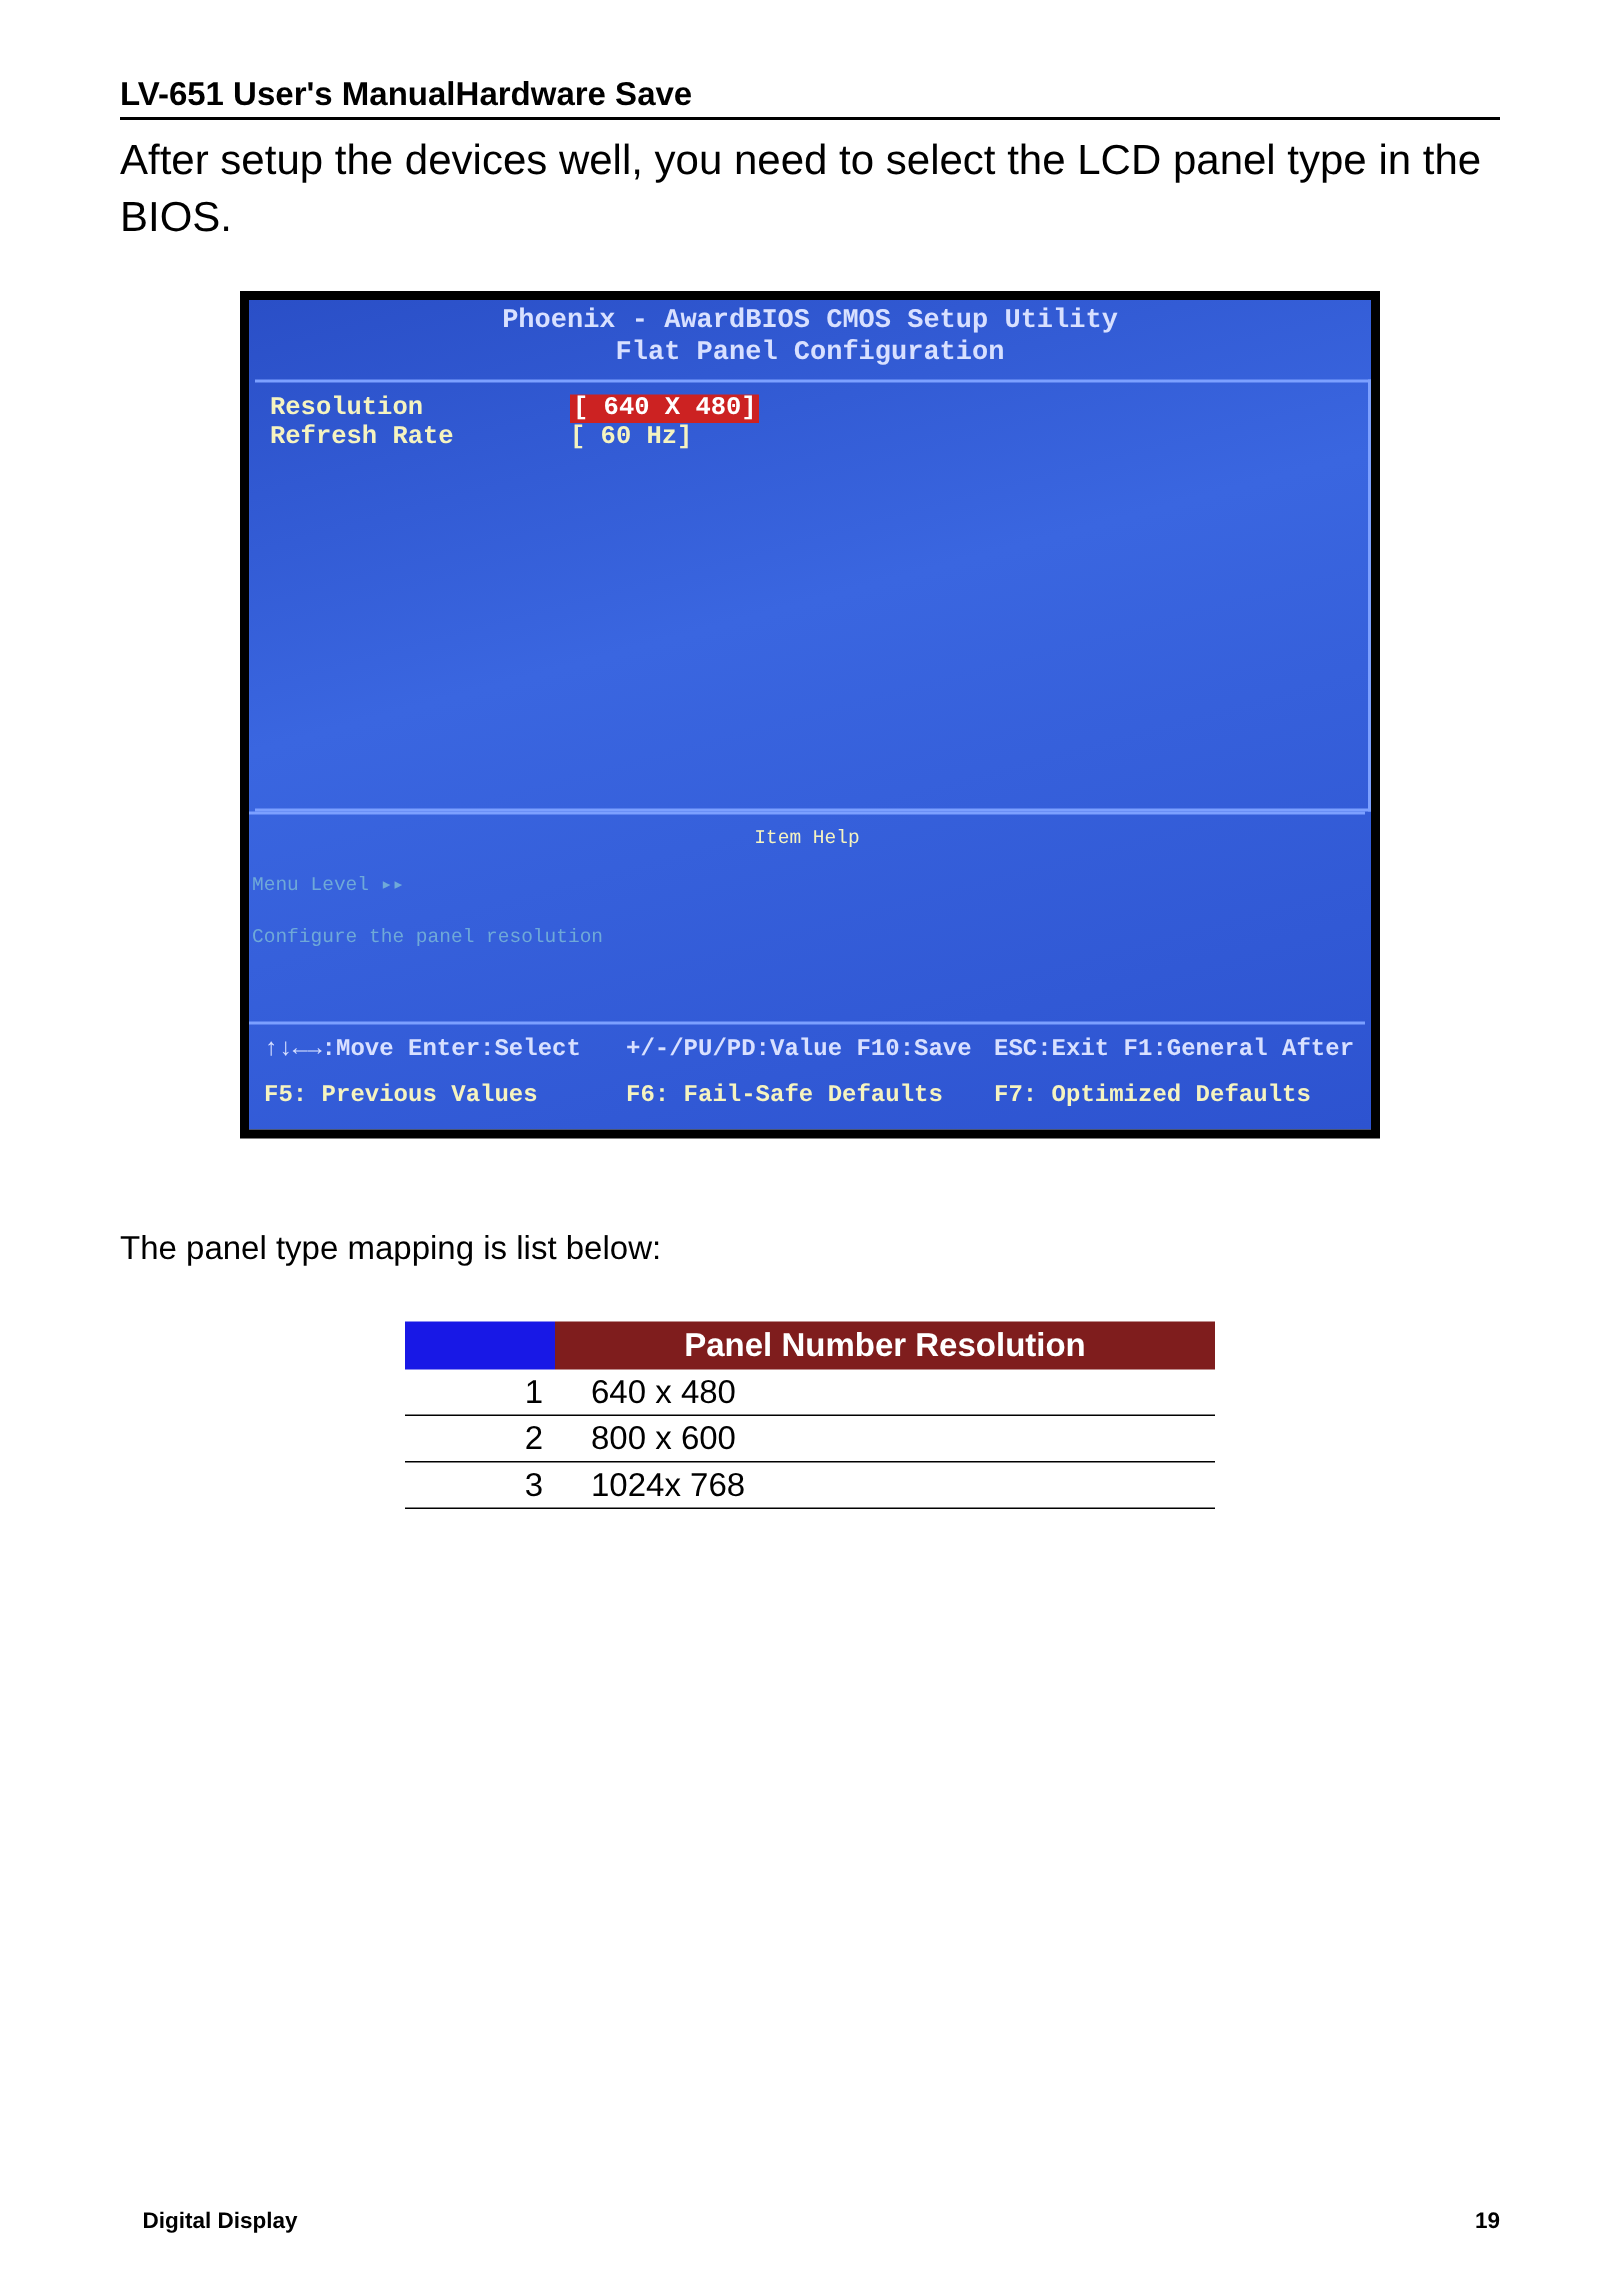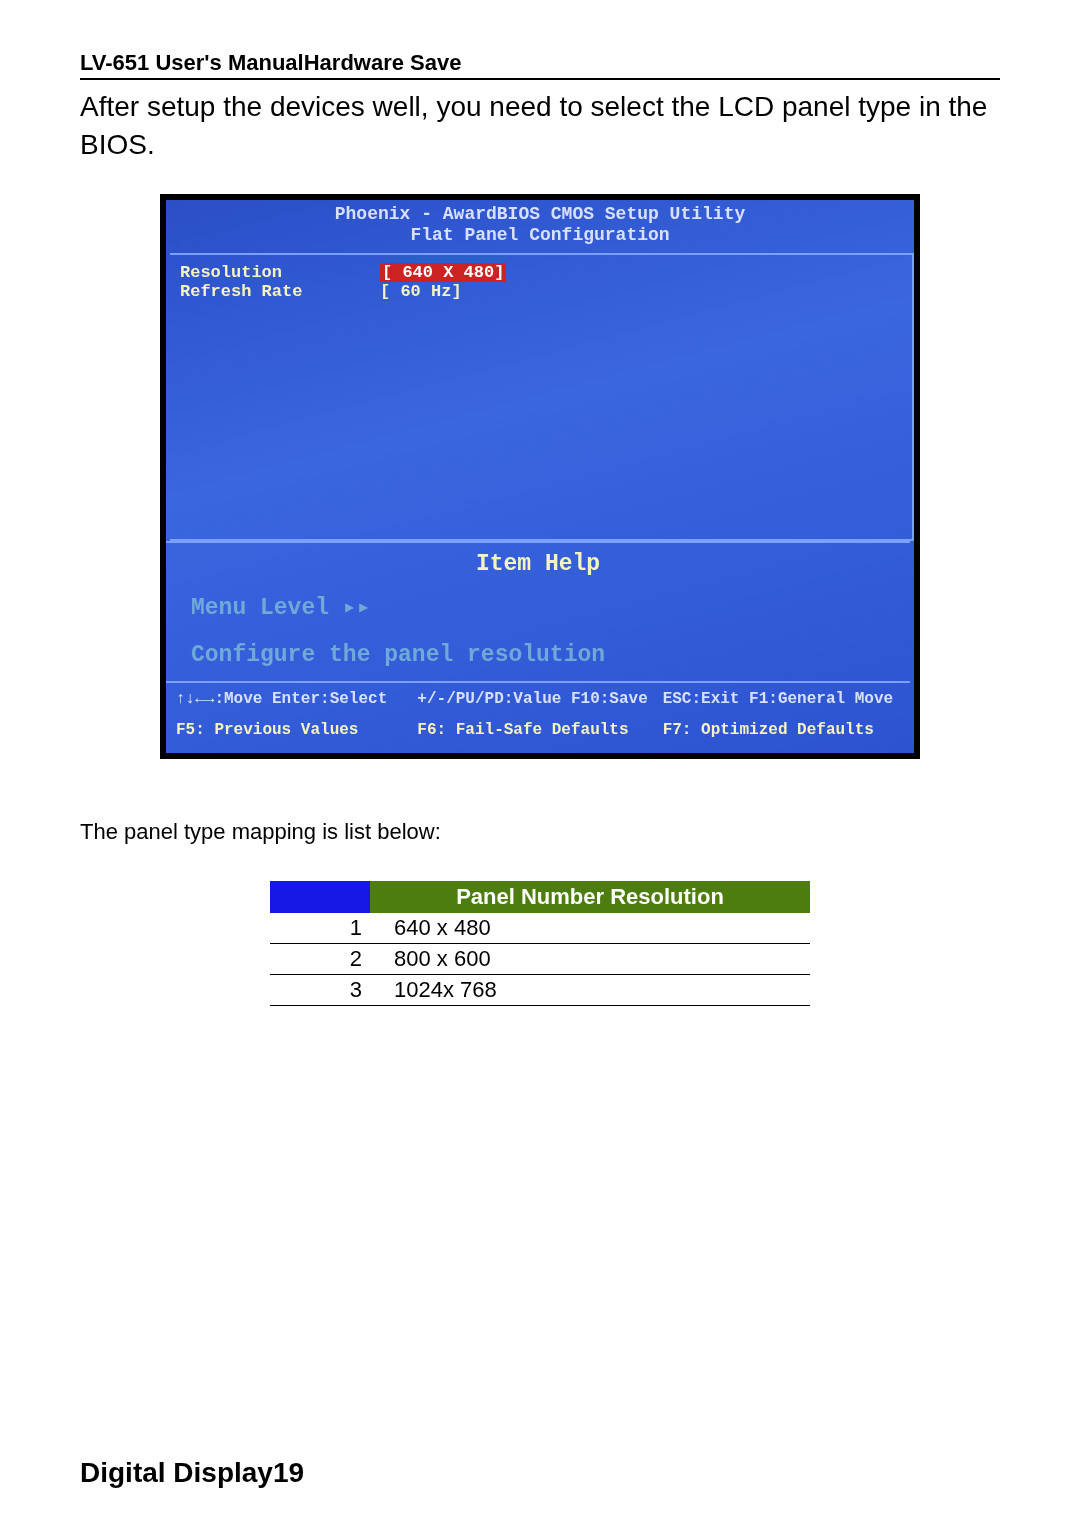--- a/index.html
+++ b/index.html
@@ -65,23 +65,23 @@
   .bios-left .val-sel {
     background: #c22; color: #fff; padding: 0 2px;
   }
   .bios-left .val { color:#f5f3c0; }
   .bios-right {
     flex: 1;
     border: 2px solid #7ca0ff;
     border-right: none;
     border-left: none;
     margin-right: 4px;
-    padding: 8px 25px;
-    font-size: 23px;
-    font-weight: bold;
+    padding: 8px 2px;
+    font-size: 13px;
+    font-weight: normal;
   }
   .bios-right .itemhelp { color:#f5f3c0; text-align:center; margin-bottom:16px;}
   .bios-right .menulevel { color:#6fa9d8; margin-bottom:20px;}
   .bios-right .helptext { color:#6fa9d8; line-height:1.3;}
   .bios-footer {
     display:flex;
     font-size:16px;
     font-weight:bold;
     padding: 6px 10px 0 10px;
     color:#d8e0ff;
@@ -94,42 +94,42 @@
     font-size: 22px;
     margin-bottom: 36px;
   }
   .panel-table {
     width: 540px;
     margin: 10px auto 0 auto;
     border-collapse: collapse;
     font-size: 22px;
   }
   .panel-table thead th {
-    background: #4d7c0f;
+    background: #7f1d1d;
     color: #fff;
     font-weight: bold;
     text-align: center;
     padding: 3px 6px;
   }
   .panel-table thead th.hidden-head {
     background:#1818e6; color:#1818e6;
   }
   .panel-table tbody td {
     border-bottom: 1.5px solid #000;
     padding: 2px 8px;
   }
   .panel-table tbody td.num { text-align:right; width: 100px;}
   .panel-table tbody td.res { padding-left: 24px; }
   .footer-row {
     position: absolute;
-    left: 80px; right: 80px; bottom: 40px;
+    left: 95px; right: 80px; bottom: 40px;
     display: flex;
-    justify-content: flex-start;
-    font-weight: bold;
-    font-size: 28px;
+    justify-content: space-between;
+    font-weight: bold;
+    font-size: 15px;
   }
 </style>
 </head>
 <body>
 
 <div class="header-row">
   <span>LV-651 User's Manual</span>
   <span>Hardware Save</span>
 </div>
 
@@ -160,21 +160,21 @@
   <div class="bios-footer">
     <div class="fc">
       <div>↑↓←→:Move  Enter:Select</div>
       <div class="yellow">F5: Previous Values</div>
     </div>
     <div class="fc">
       <div>+/-/PU/PD:Value  F10:Save</div>
       <div class="yellow">F6: Fail-Safe Defaults</div>
     </div>
     <div class="fc fc2">
-      <div>ESC:Exit  F1:General Move</div>
+      <div>ESC:Exit  F1:General After</div>
       <div class="yellow">F7: Optimized Defaults</div>
     </div>
   </div>
 </div>
 
 <p class="caption">The panel type mapping is list below:</p>
 
 <table class="panel-table">
   <thead>
     <tr>

